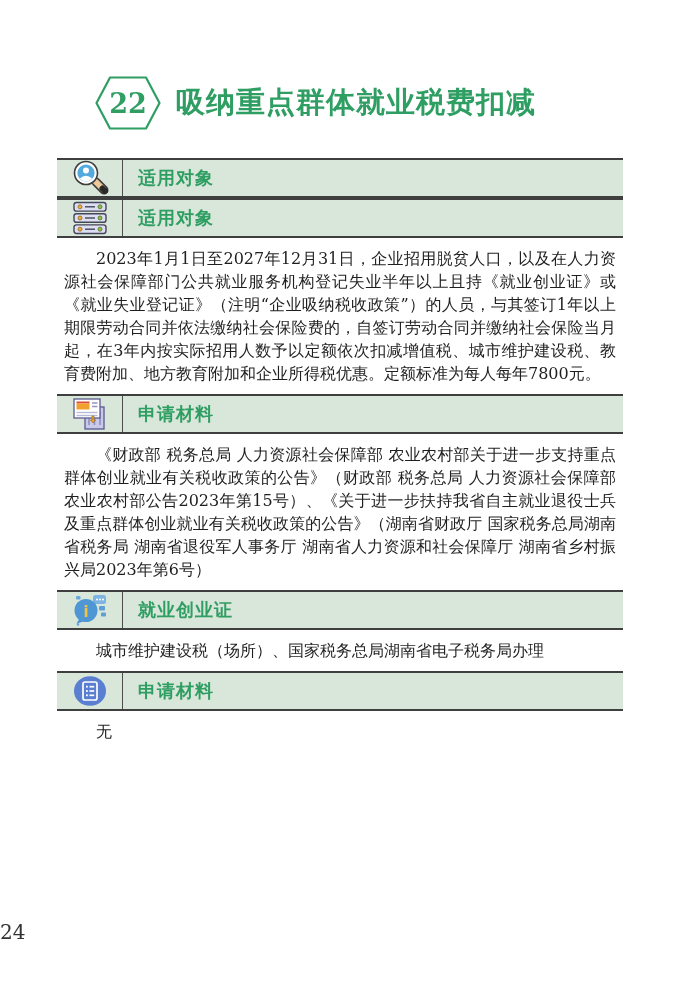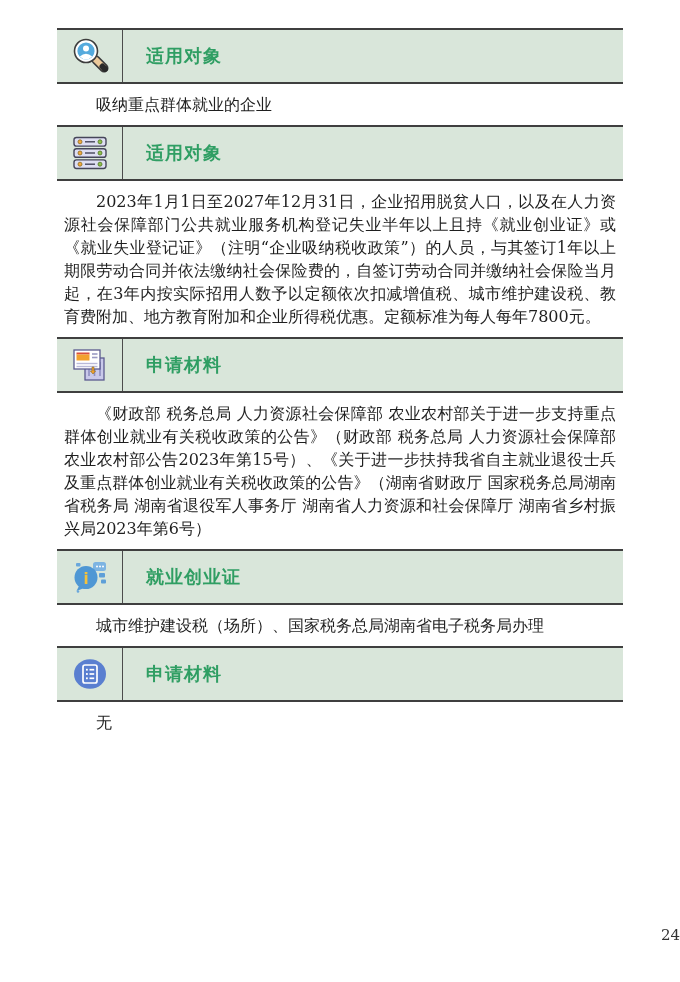--- a/index.html
+++ b/index.html
@@ -29,69 +29,76 @@
     font-family:"DejaVu Serif","Liberation Serif",serif;
   }
   .page-title{
     font-size:29px;font-weight:bold;color:var(--accent);
     letter-spacing:1px;line-height:1.1;
   }
   
   .section{margin:0;}
   .first-section{margin-top:28px;}
   .bar{
-    display:flex;align-items:stretch;height:56px;
+    display:flex;align-items:stretch;height:40px;
     background:var(--bar-bg);
     border-top:2px solid var(--bar-border);
     border-bottom:2px solid var(--bar-border);
-    gap:8px;
   }
   .bar-icon-cell{
     width:66px;flex:0 0 auto;display:flex;align-items:center;justify-content:center;
     border-right:1.5px solid #4c4c4c;
   }
   .bar-title{
     display:flex;align-items:center;padding-left:15px;
     font-size:18px;font-weight:bold;color:var(--accent);
     letter-spacing:1px;
   }
   .section-body{
     margin:9px 7px 9px 7px;
     font-size:16px;line-height:23px;
     text-indent:2em;text-align:justify;
   }
   .section-body:empty{display:none;margin:0;}
   
   .footer{
     position:absolute;left:0;bottom:38px;width:100%;
-    text-align:right;font-size:15px;color:#333;margin-top:32px;
+    text-align:left;font-size:20px;color:#333;margin-top:32px;
   }
 </style>
 </head>
 <body>
 
 <div class="content">
 
+  <div class="title-row">
+    <div class="hex-badge">
+      <svg viewBox="0 0 66 54" width="66" height="54">
+        <polygon points="15,1.5 51,1.5 64.5,27 51,52.5 15,52.5 1.5,27" fill="none" stroke="#2f9e63" stroke-width="2.2" stroke-linejoin="round"></polygon>
+      </svg>
+      <span class="hex-num">22</span>
+    </div>
+    <h1 class="page-title">吸纳重点群体就业税费扣减</h1>
+  </div>
 
   <div class="section first-section">
     <div class="bar">
       <div class="bar-icon-cell">
         <svg viewBox="0 0 40 36" width="40" height="36">
           <line x1="26" y1="22" x2="34" y2="30" stroke="#3d3d3d" stroke-width="9" stroke-linecap="round"></line>
           <line x1="26" y1="22" x2="33" y2="29" stroke="#ecc99a" stroke-width="6" stroke-linecap="round"></line>
           <line x1="32.5" y1="28.5" x2="35" y2="31" stroke="#2a2a2a" stroke-width="6" stroke-linecap="round"></line>
           <circle cx="16" cy="13" r="11.5" fill="#ffffff" stroke="#3d3d3d" stroke-width="1.6"></circle>
           <circle cx="16" cy="13" r="8.6" fill="#54aadd"></circle>
           <circle cx="16" cy="10.4" r="3" fill="#ffffff"></circle>
           <path d="M9.8,18.6 Q16,12.8 22.2,18.6 Q19.4,21.6 16,21.6 Q12.6,21.6 9.8,18.6 Z" fill="#ffffff"></path>
         </svg>
       </div>
       <div class="bar-title">适用对象</div>
     </div>
-    <p class="section-body">吸纳重点群体就业的企业</p>
   </div>
 
   <div class="section">
     <div class="bar">
       <div class="bar-icon-cell">
         <svg viewBox="0 0 40 36" width="40" height="36">
           <g>
             <rect x="4" y="2.5" width="32" height="8.6" rx="2.4" fill="#dedef2" stroke="#46465a" stroke-width="1.4"></rect>
             <circle cx="10" cy="6.8" r="2" fill="#f2a93b" stroke="#8a6a20" stroke-width="0.8"></circle>
             <line x1="15" y1="6.8" x2="25" y2="6.8" stroke="#46465a" stroke-width="1.4"></line>

